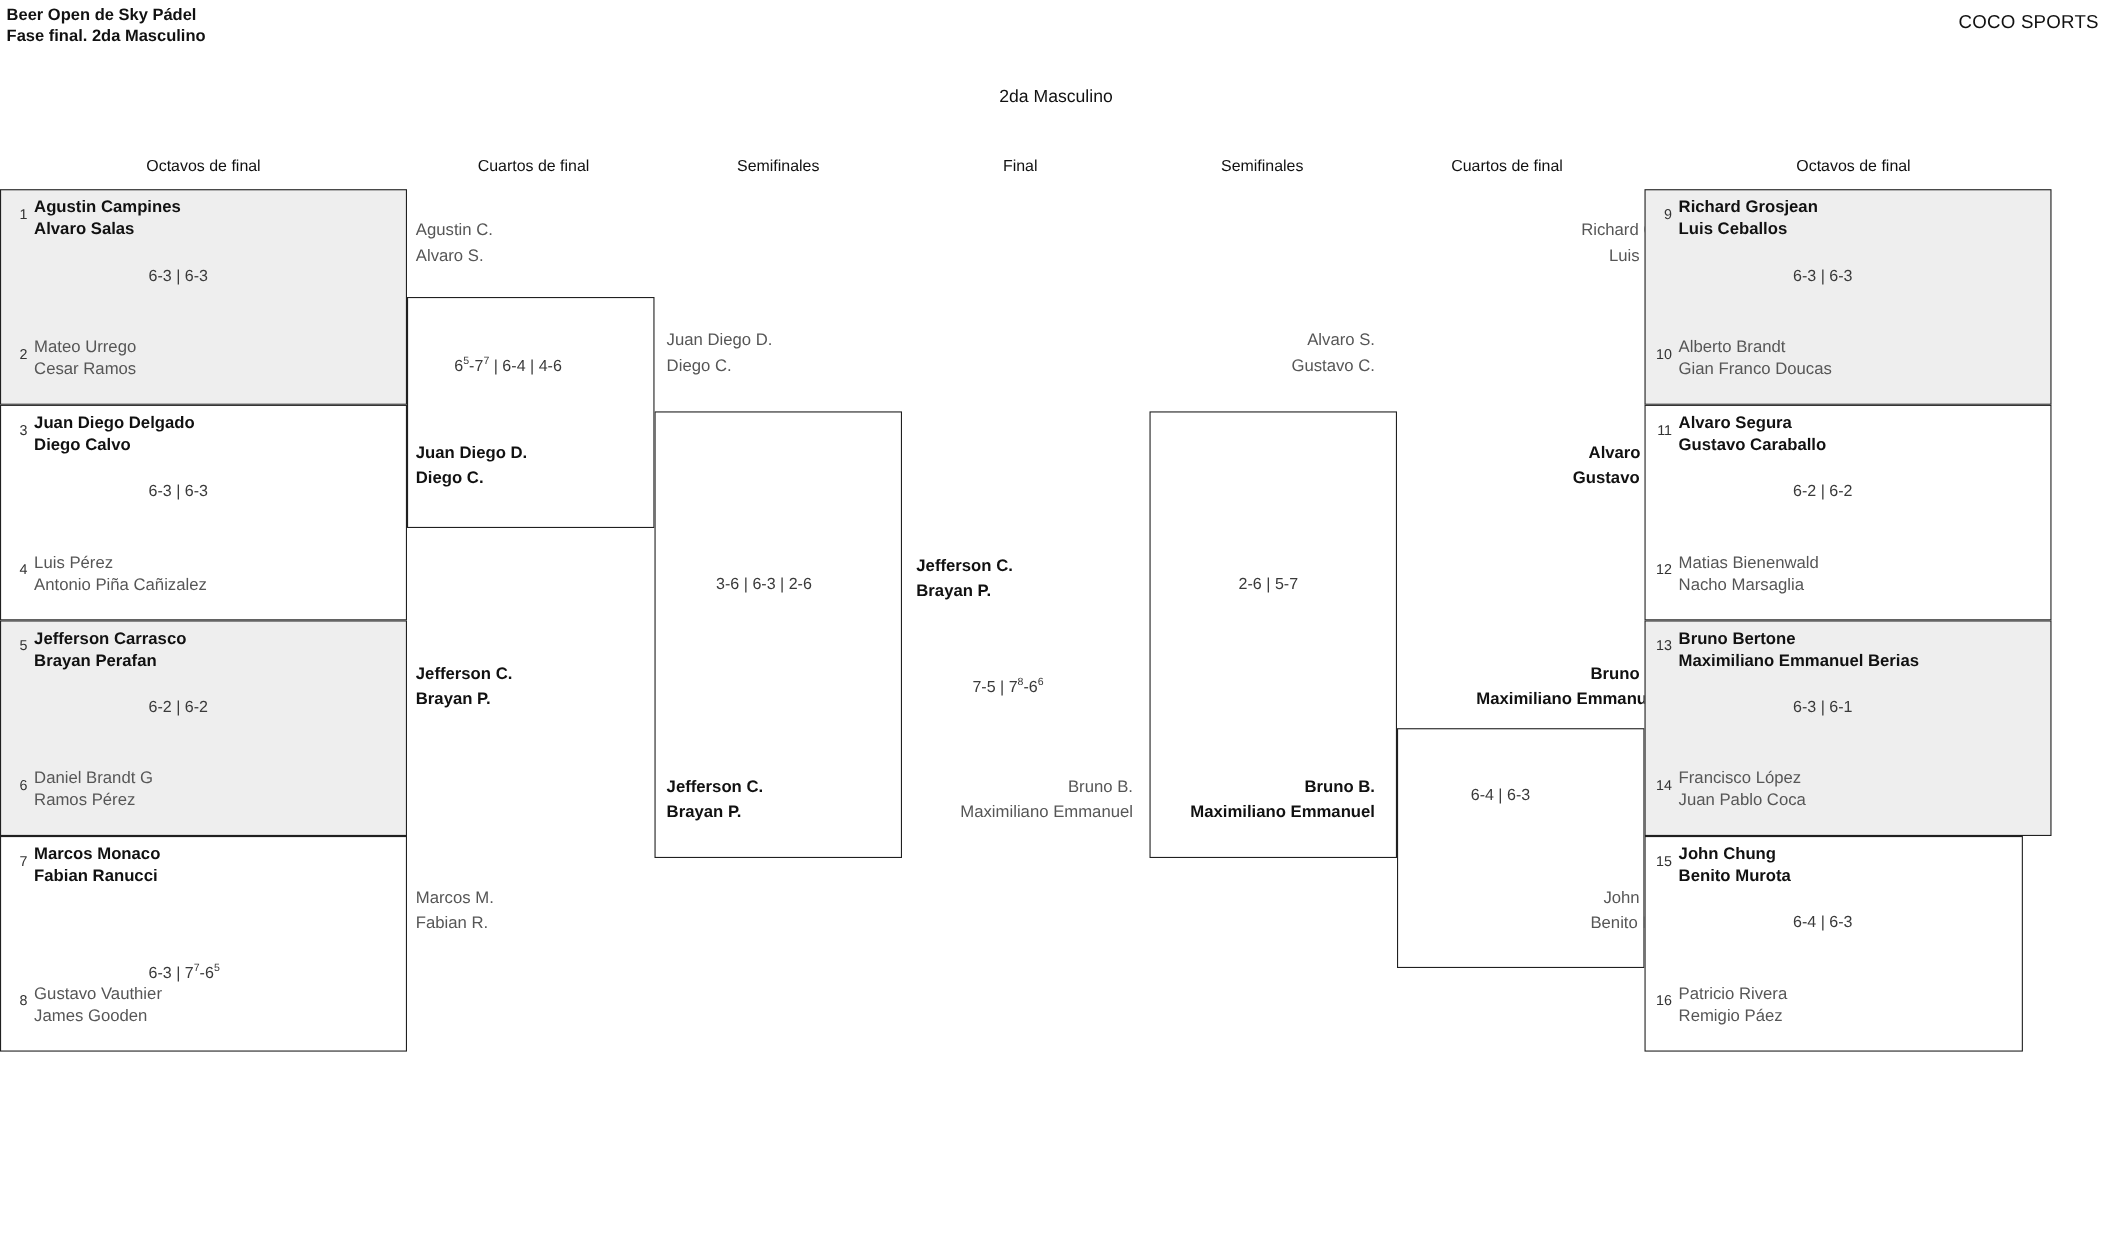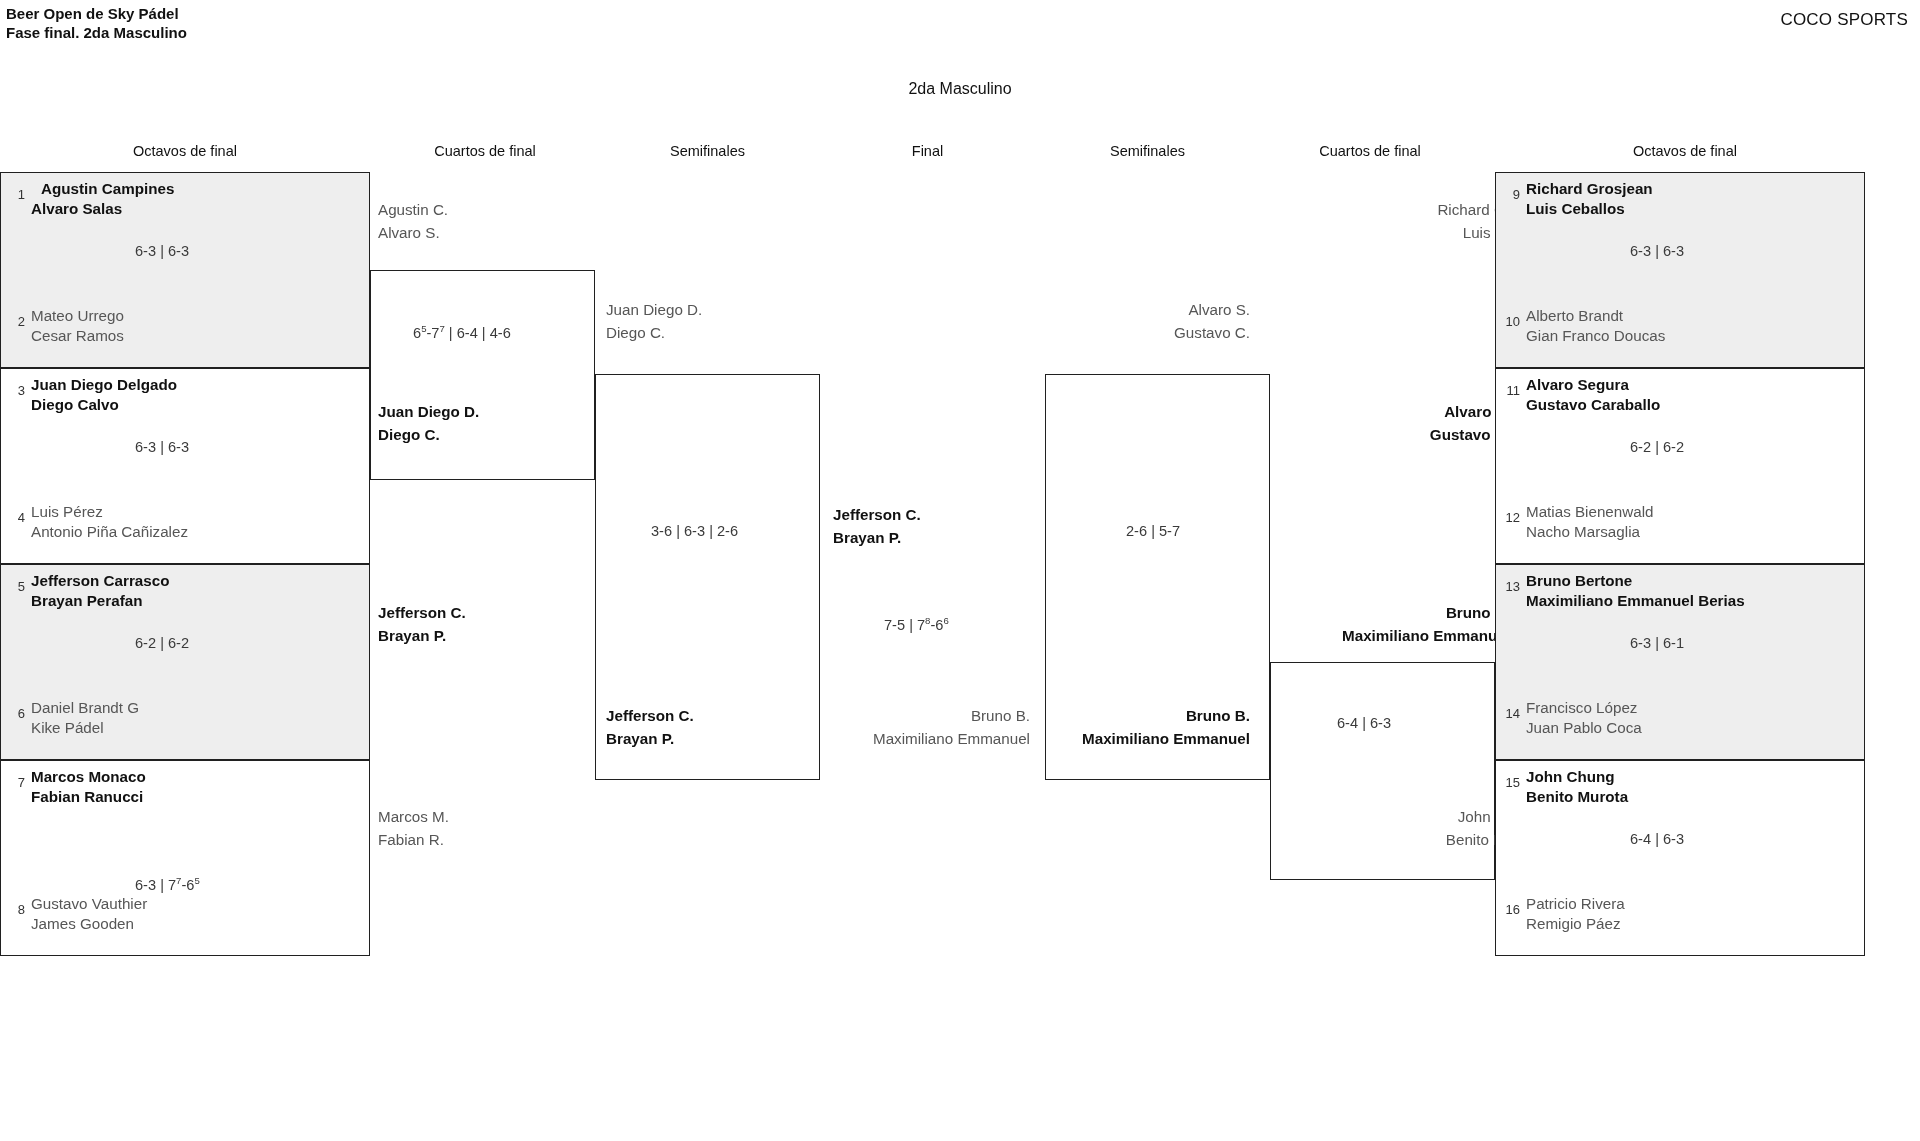--- a/index.html
+++ b/index.html
@@ -92,21 +92,21 @@
   <div class="round-head" style="left:0px;width:370px;">Octavos de final</div>
   <div class="round-head" style="left:370px;width:230px;">Cuartos de final</div>
   <div class="round-head" style="left:600px;width:215px;">Semifinales</div>
   <div class="round-head" style="left:815px;width:225px;">Final</div>
   <div class="round-head" style="left:1040px;width:215px;">Semifinales</div>
   <div class="round-head" style="left:1255px;width:230px;">Cuartos de final</div>
   <div class="round-head" style="left:1485px;width:400px;">Octavos de final</div>
 
   <div class="cell shaded" style="left:0px;top:172px;width:370px;height:196px;">
     <div class="seed l" style="top:14px;">1</div>
-    <div class="player win lrow" style="top:6px;margin-left:10px;">Agustin Campines</div>
+    <div class="player win lrow" style="top:6px;">Agustin Campines</div>
     <div class="player win lrow" style="top:26px;">Alvaro Salas</div>
     <div class="score" style="left:134px;top:70px;">6-3 | 6-3</div>
     <div class="seed l" style="top:141px;">2</div>
     <div class="player lose lrow" style="top:133px;">Mateo Urrego</div>
     <div class="player lose lrow" style="top:153px;">Cesar Ramos</div>
   </div>
 
   <div class="cell plain" style="left:0px;top:368px;width:370px;height:196px;">
     <div class="seed l" style="top:14px;">3</div>
     <div class="player win lrow" style="top:6px;">Juan Diego Delgado</div>
@@ -117,21 +117,21 @@
     <div class="player lose lrow" style="top:153px;">Antonio Piña Cañizalez</div>
   </div>
 
   <div class="cell shaded" style="left:0px;top:564px;width:370px;height:196px;">
     <div class="seed l" style="top:14px;">5</div>
     <div class="player win lrow" style="top:6px;">Jefferson Carrasco</div>
     <div class="player win lrow" style="top:26px;">Brayan Perafan</div>
     <div class="score" style="left:134px;top:70px;">6-2 | 6-2</div>
     <div class="seed l" style="top:141px;">6</div>
     <div class="player lose lrow" style="top:133px;">Daniel Brandt G</div>
-    <div class="player lose lrow" style="top:153px;">Kike Pádel</div>
+    <div class="player lose lrow" style="top:153px;">Ramos Pérez</div>
   </div>
 
   <div class="cell plain" style="left:0px;top:760px;width:370px;height:196px;">
     <div class="seed l" style="top:14px;">7</div>
     <div class="player win lrow" style="top:6px;">Marcos Monaco</div>
     <div class="player win lrow" style="top:26px;">Fabian Ranucci</div>
     <div class="score" style="left:134px;top:86px;margin-top:30px;">6-3 | 7<sup>7</sup>-6<sup>5</sup></div>
     <div class="seed l" style="top:141px;">8</div>
     <div class="player lose lrow" style="top:133px;">Gustavo Vauthier</div>
     <div class="player lose lrow" style="top:153px;">James Gooden</div>
@@ -222,21 +222,21 @@
   <div class="cell shaded" style="left:1495px;top:564px;width:370px;height:196px;">
     <div class="seed l" style="top:14px;">13</div>
     <div class="player win lrow" style="top:6px;">Bruno Bertone</div>
     <div class="player win lrow" style="top:26px;">Maximiliano Emmanuel Berias</div>
     <div class="score" style="left:134px;top:70px;">6-3 | 6-1</div>
     <div class="seed l" style="top:141px;">14</div>
     <div class="player lose lrow" style="top:133px;">Francisco López</div>
     <div class="player lose lrow" style="top:153px;">Juan Pablo Coca</div>
   </div>
 
-  <div class="cell plain" style="left:1495px;top:760px;width:370px;height:196px;">
+  <div class="cell plain" style="left:1495px;top:760px;width:344px;height:196px;">
     <div class="seed l" style="top:14px;">15</div>
     <div class="player win lrow" style="top:6px;">John Chung</div>
     <div class="player win lrow" style="top:26px;">Benito Murota</div>
     <div class="score" style="left:134px;top:70px;">6-4 | 6-3</div>
     <div class="seed l" style="top:141px;">16</div>
     <div class="player lose lrow" style="top:133px;">Patricio Rivera</div>
     <div class="player lose lrow" style="top:153px;">Remigio Páez</div>
   </div>
 
 </div>

